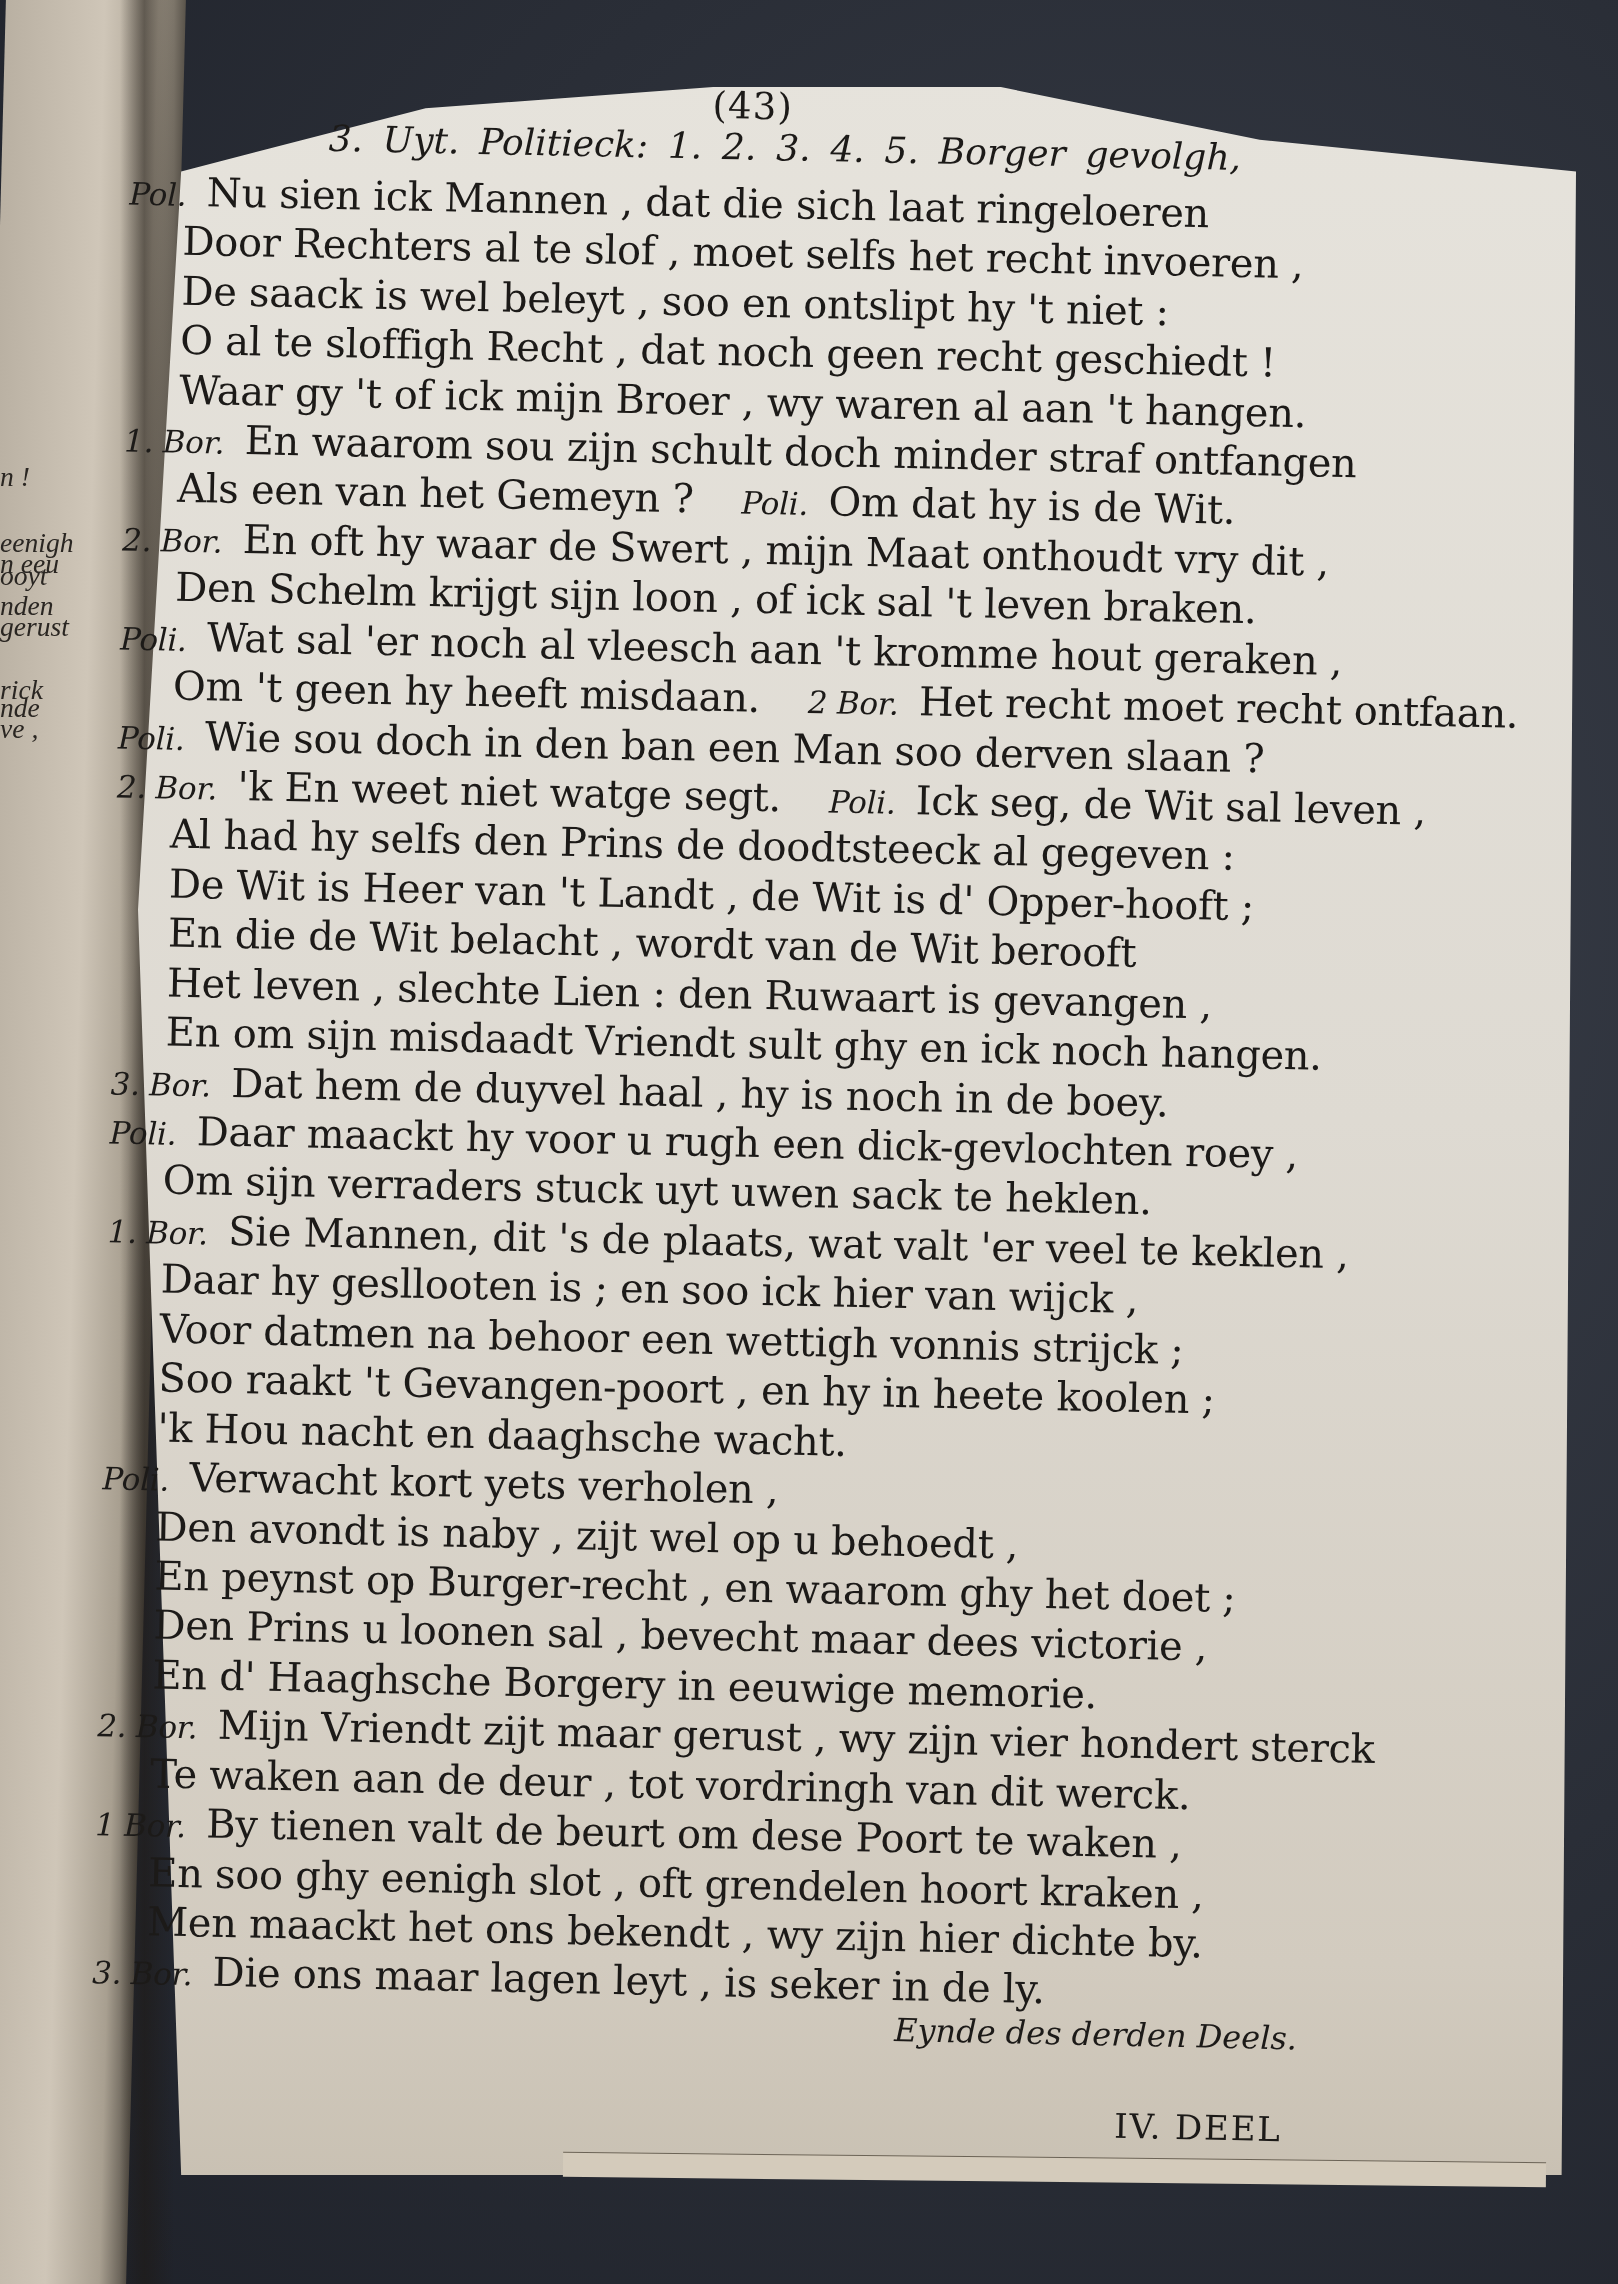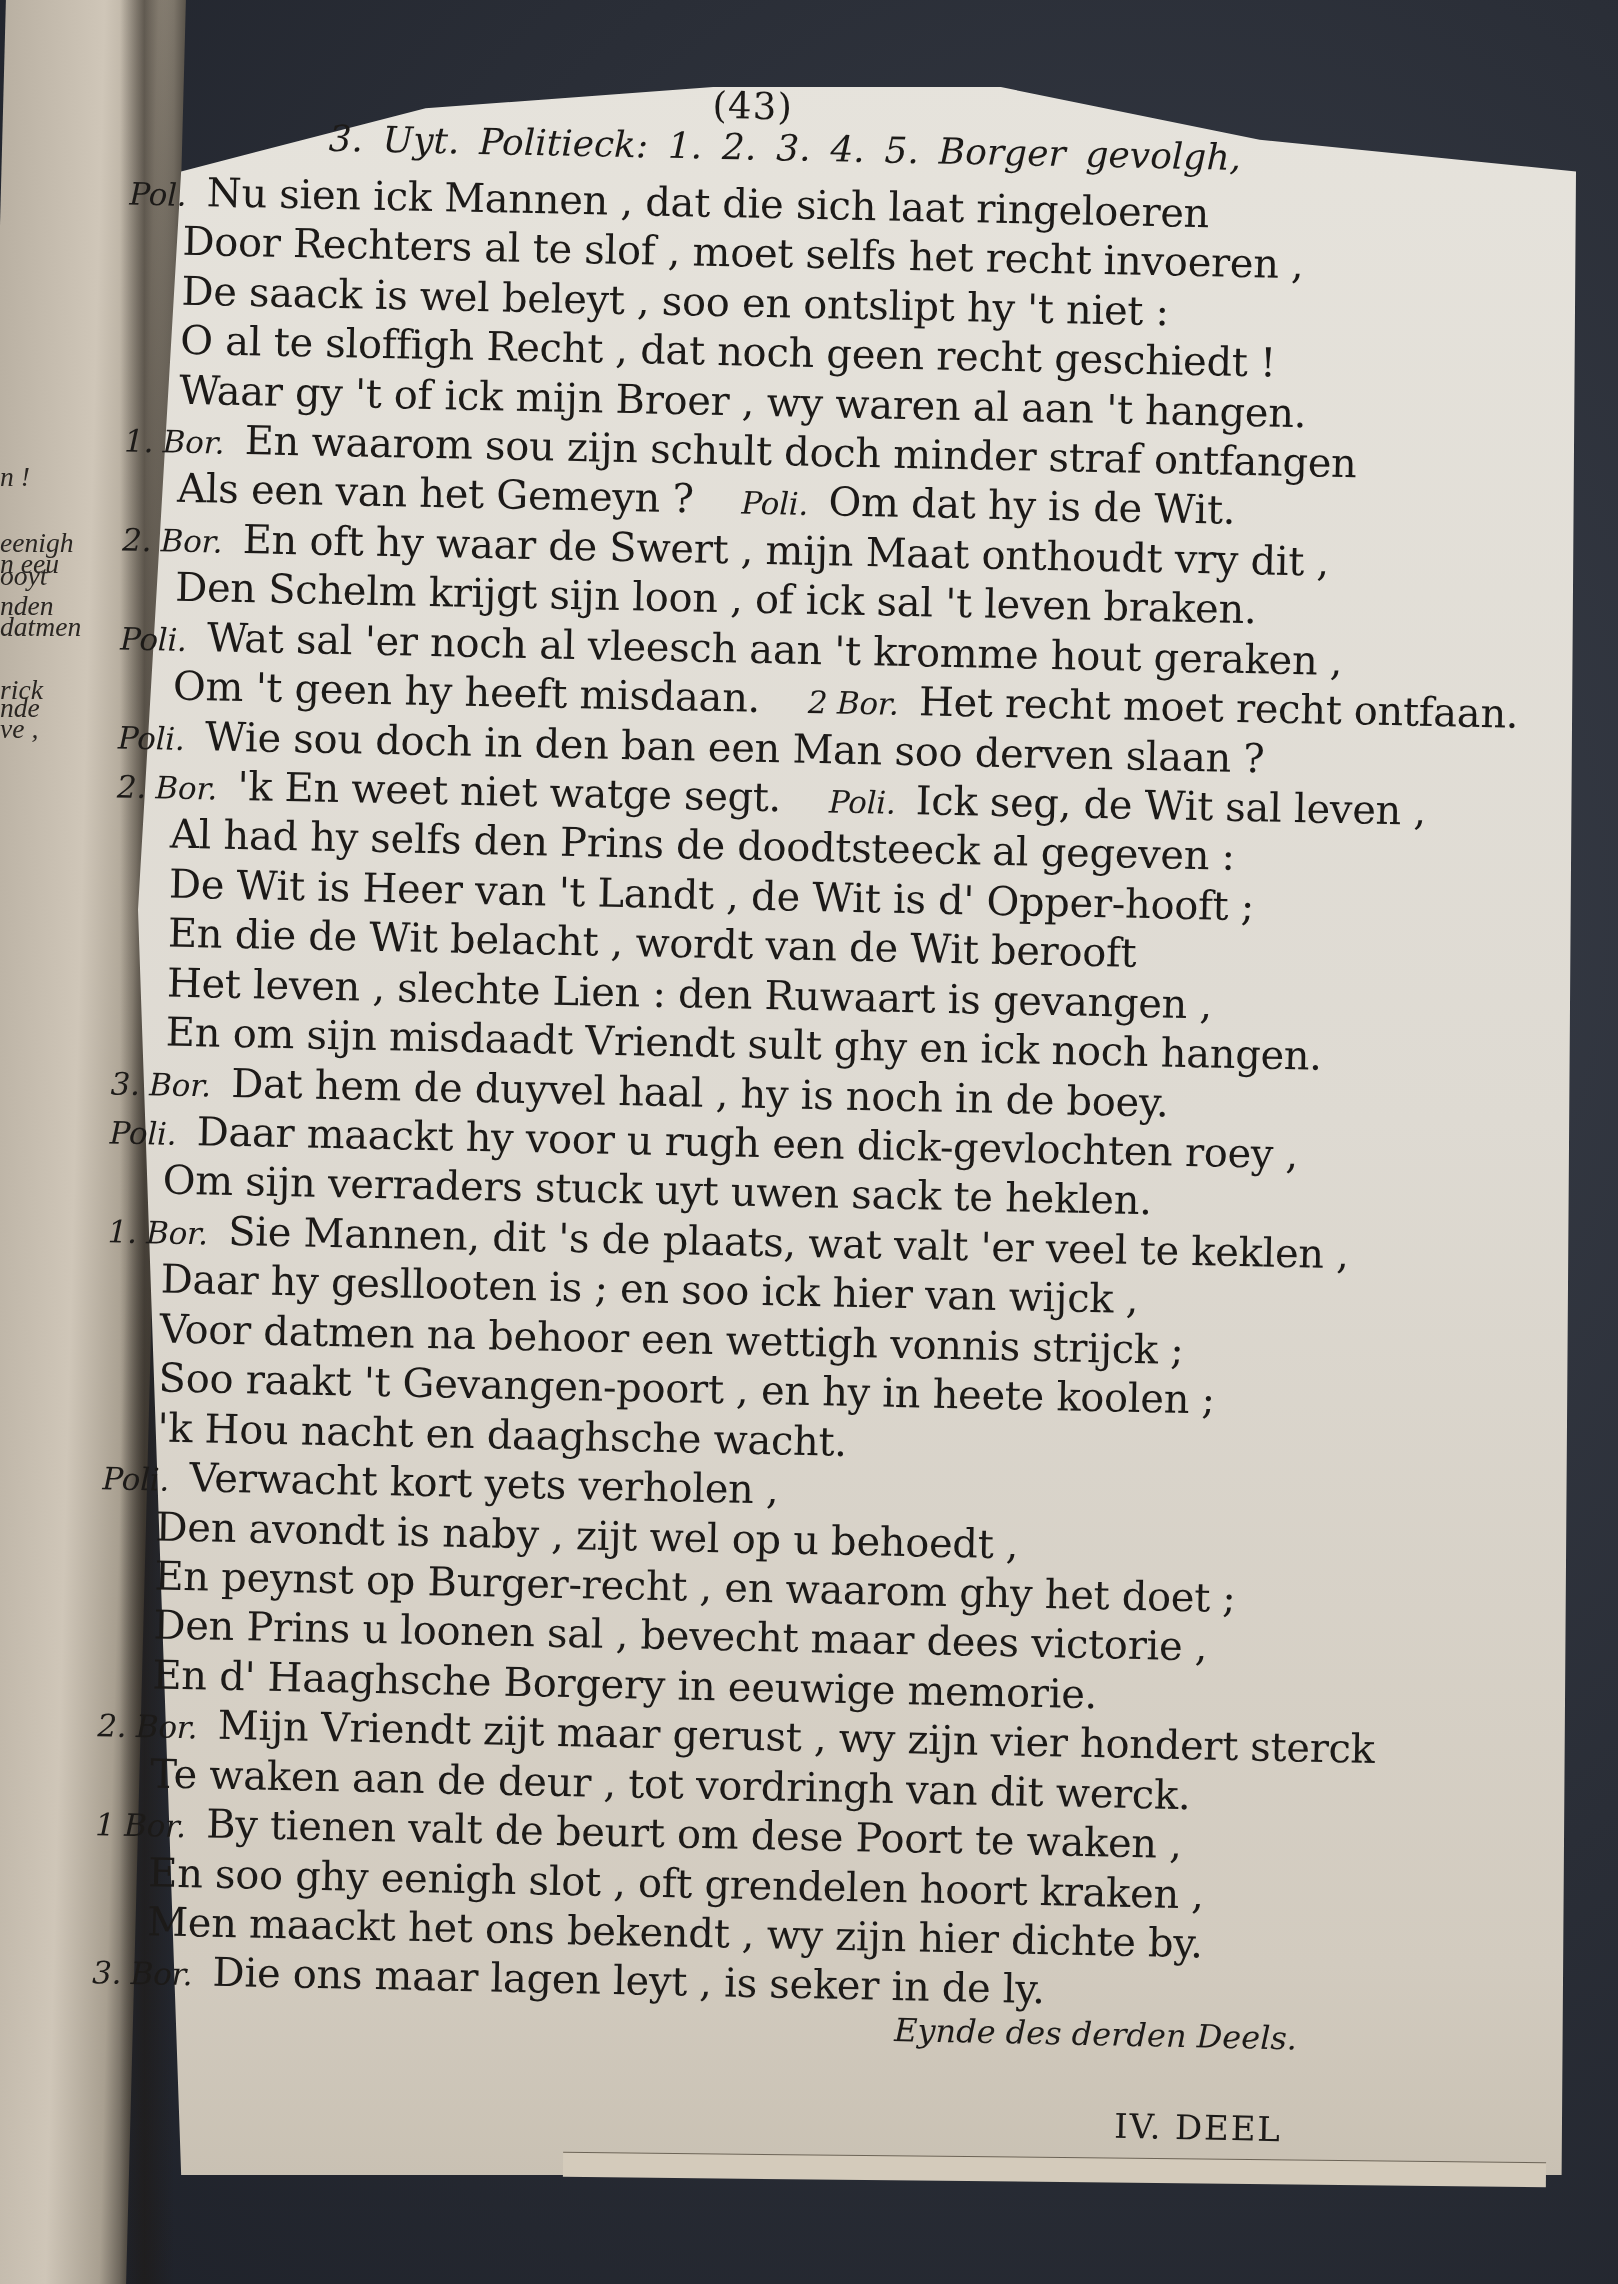--- a/index.html
+++ b/index.html
@@ -58,21 +58,21 @@
 </head>
 <body>
 
 <div class="left-page"></div>
 <div class="left-fragments" id="left-fragments">
     <div class="frag" style="top: 461px; left: 0px;">n !</div>
     <div class="frag" style="top: 527px; left: 0px;">eenigh</div>
     <div class="frag" style="top: 548px; left: 0px;">n eeu</div>
     <div class="frag" style="top: 560px; left: 0px;">ooyt</div>
     <div class="frag" style="top: 590px; left: 0px;">nden</div>
-    <div class="frag" style="top: 611px; left: 0px;">datmen</div>
+    <div class="frag" style="top: 611px; left: 0px;">gerust</div>
     <div class="frag" style="top: 674px; left: 0px;">rick</div>
     <div class="frag" style="top: 692px; left: 0px;">nde</div>
     <div class="frag" style="top: 713px; left: 0px;">ve ,</div>
   </div>
 <div class="gutter"></div>
 
 <div class="page"></div>
 <div class="page-bottom-edge"></div>
 
 <div class="text-block">

